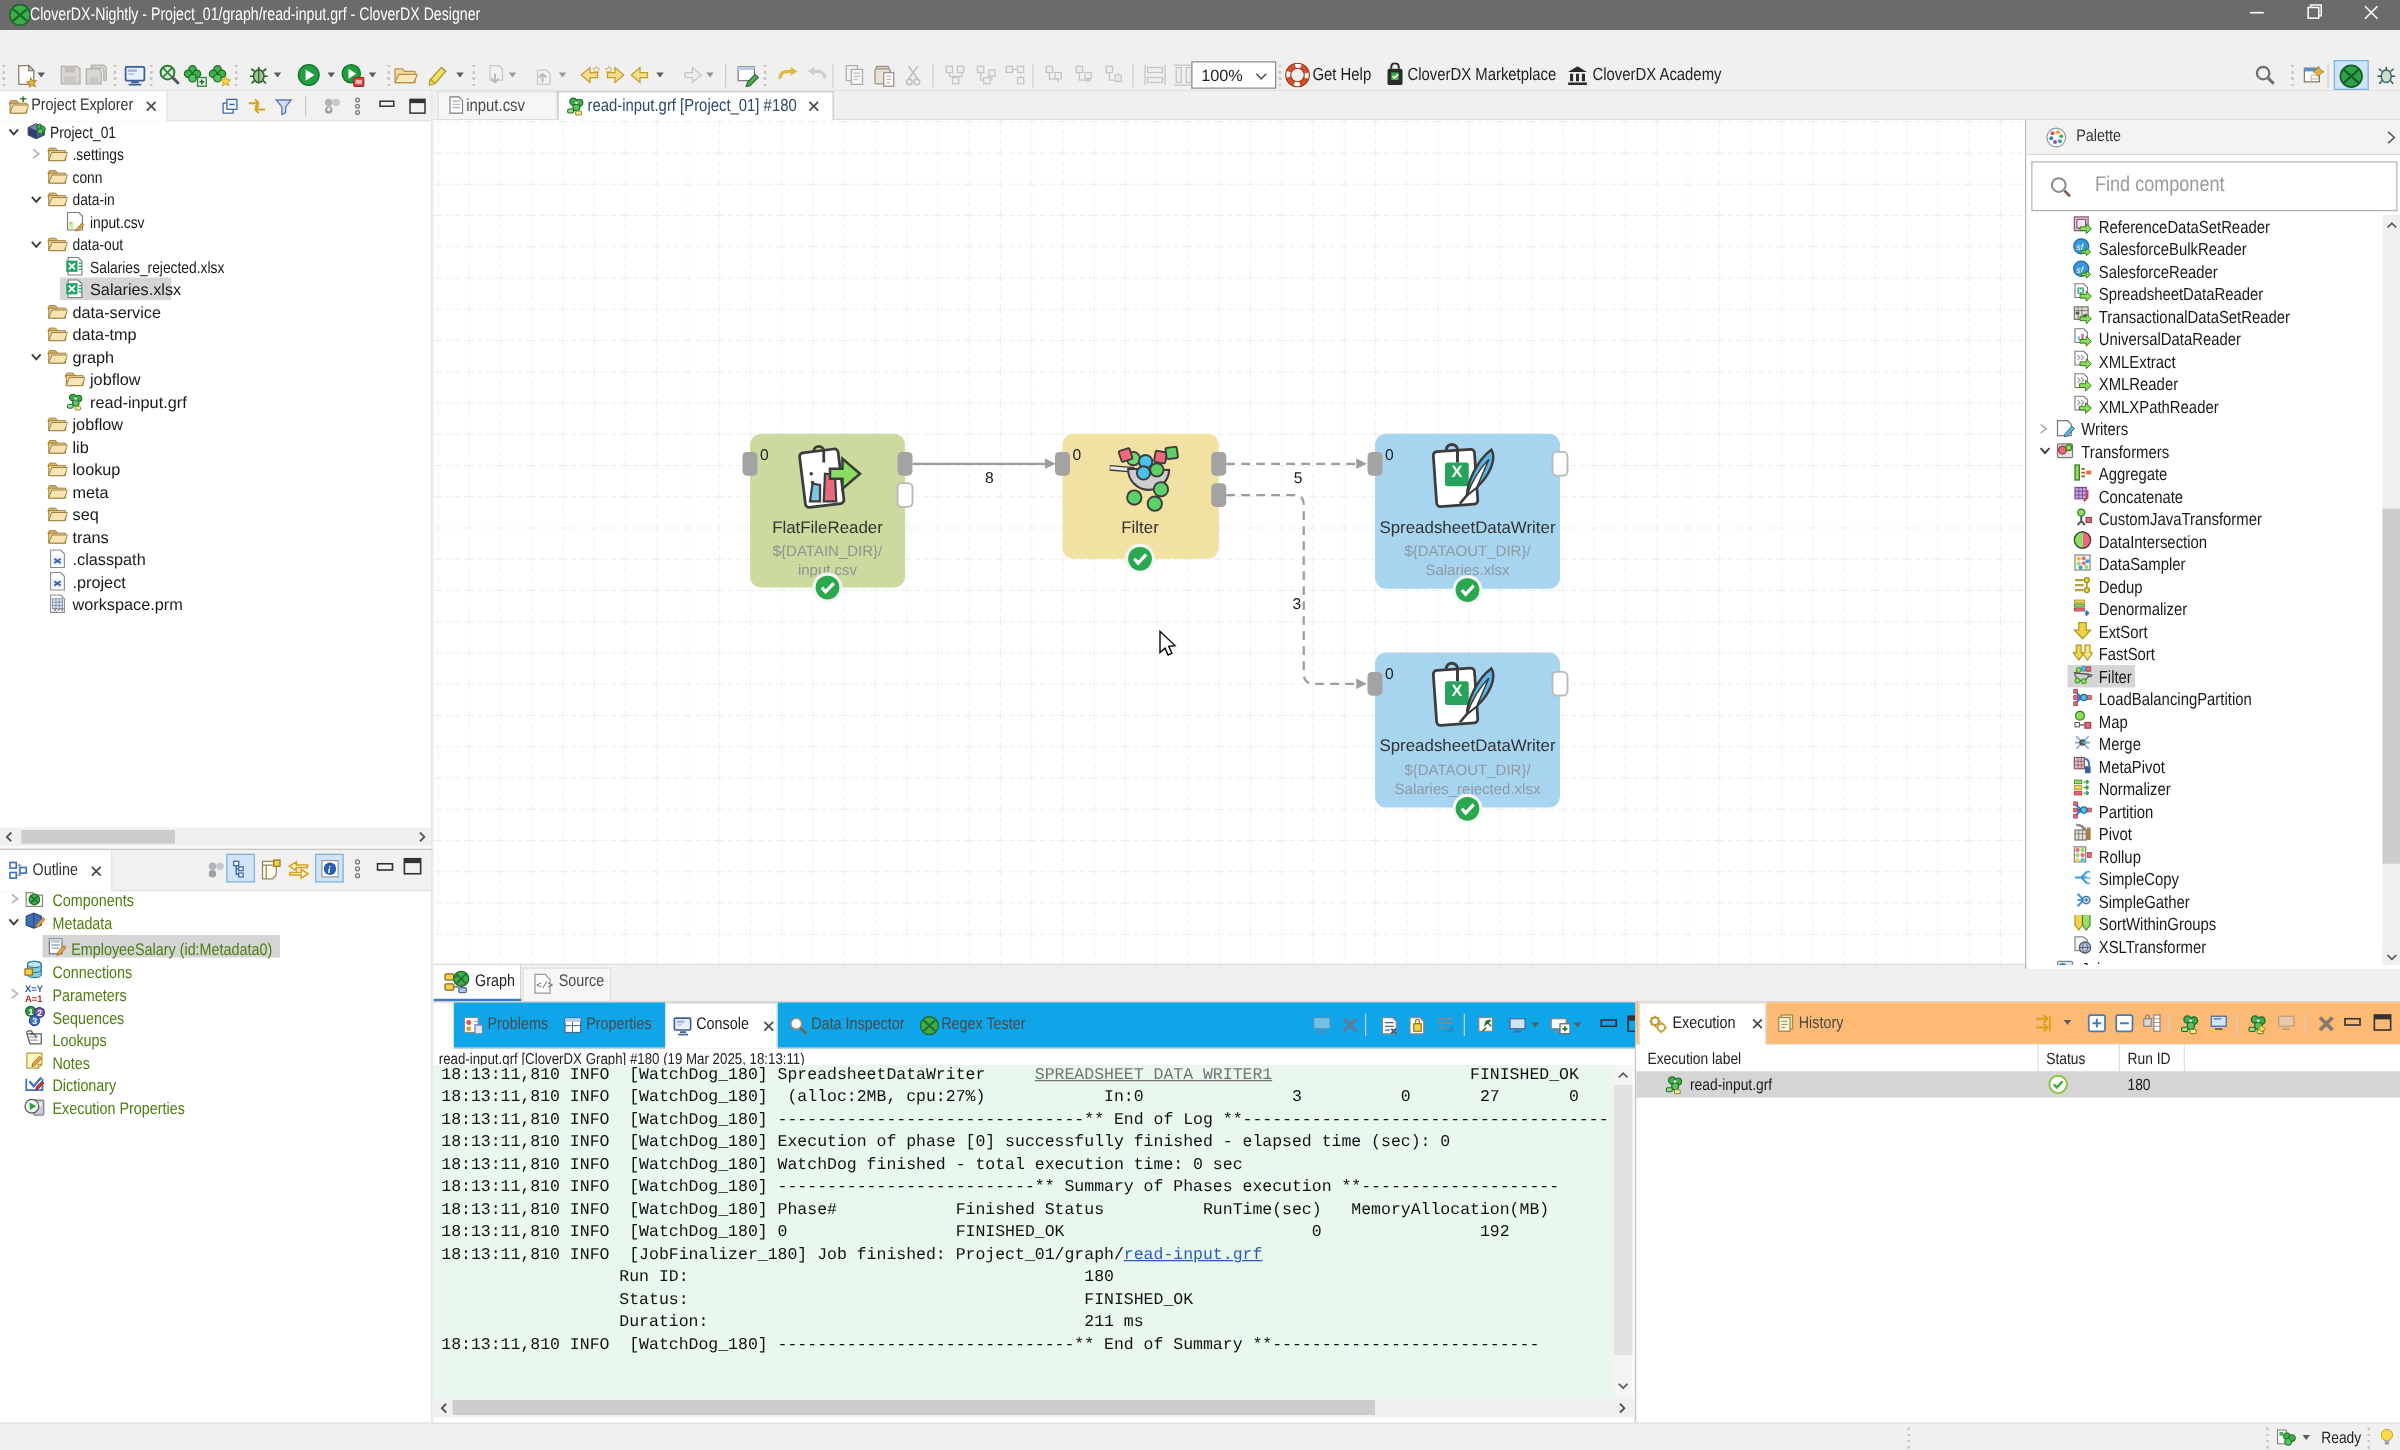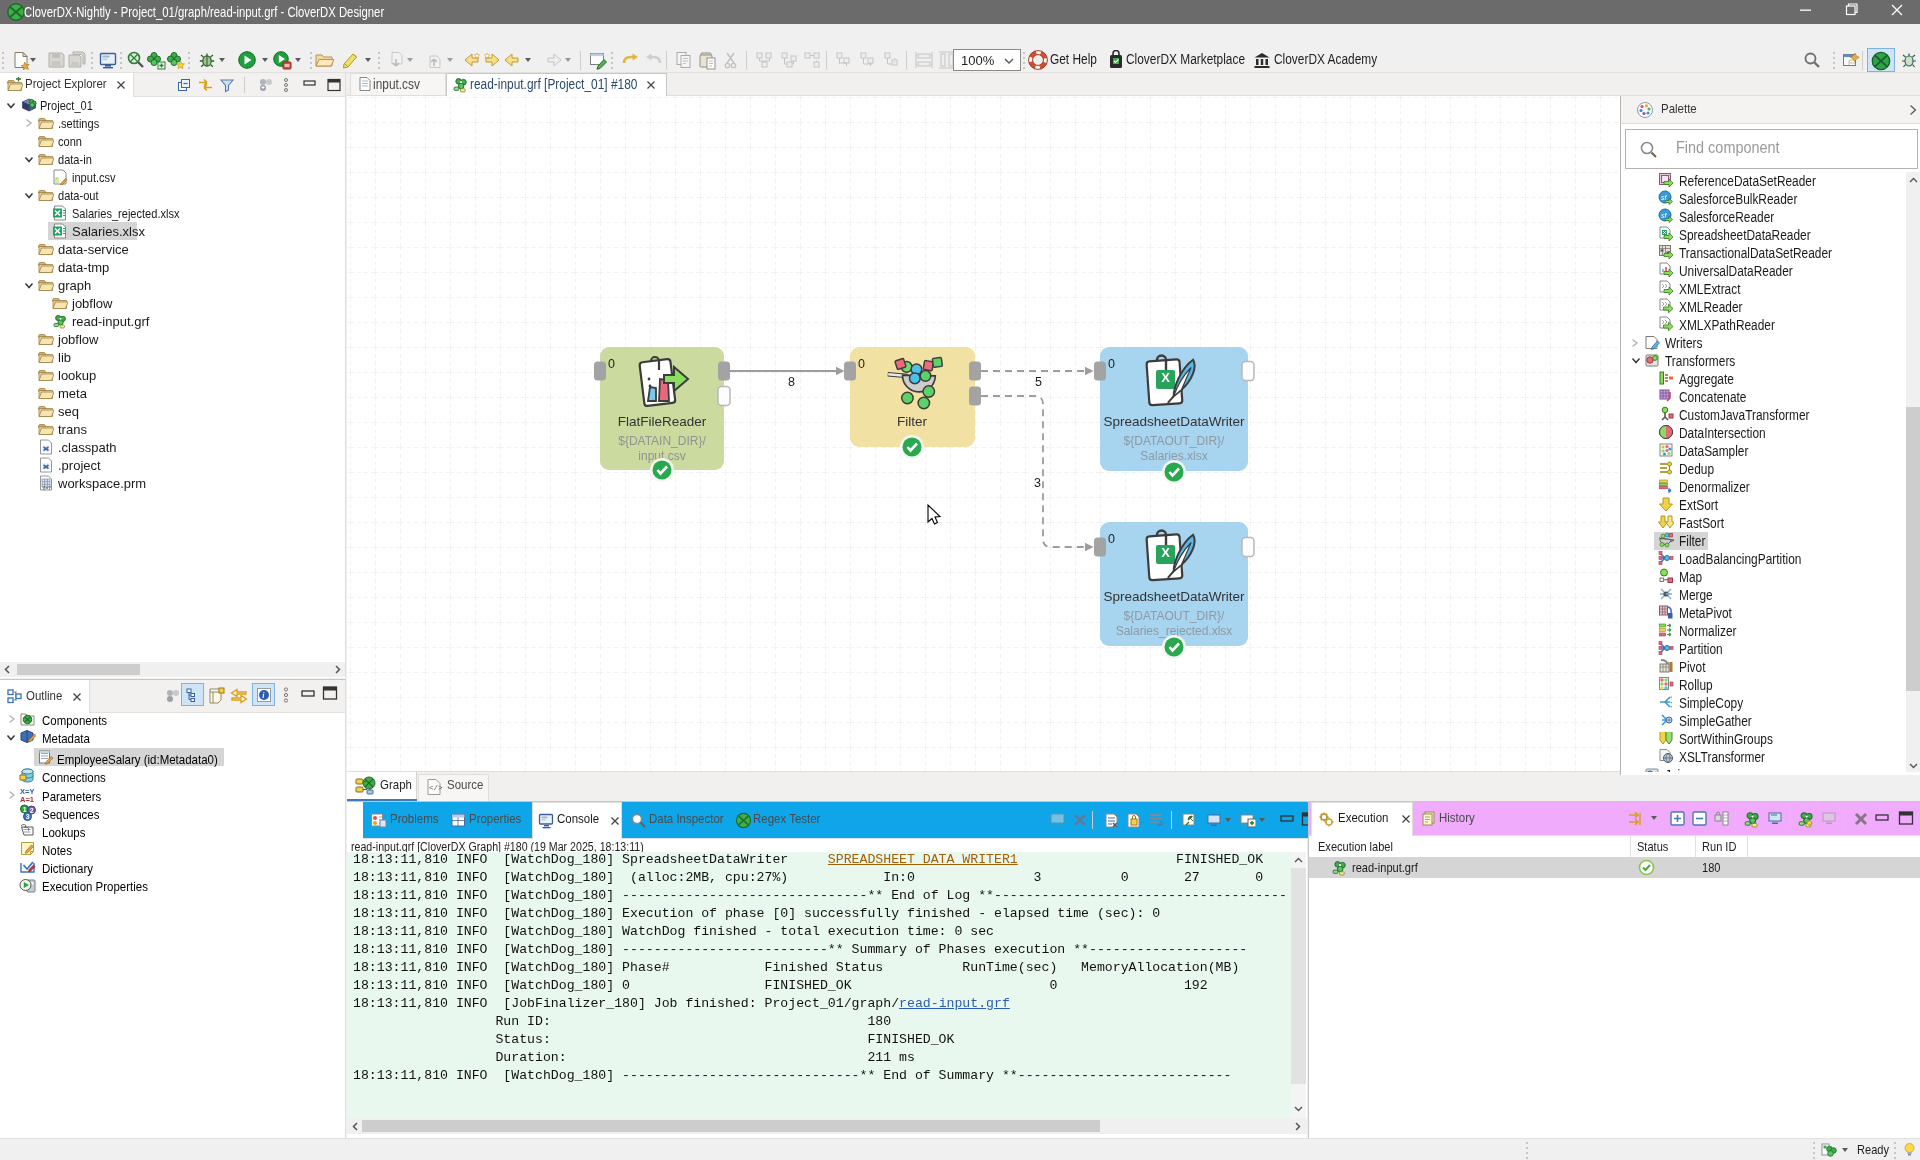--- a/index.html
+++ b/index.html
@@ -548,21 +548,21 @@
           <circle cx="5" cy="14.5" r="1.6" fill="none" stroke="#777"></circle>
         </svg>
       <svg class="abs" style="left:301px;top:10px" width="16" height="10" viewBox="0 0 16 10">
           <rect x="1" y="1" width="12" height="5" fill="none" stroke="#333" stroke-width="1.3"></rect>
         </svg>
       <svg class="abs" style="left:322px;top:5px" width="16" height="16" viewBox="0 0 16 16">
           <rect x="1.5" y="2" width="13" height="12" fill="none" stroke="#333" stroke-width="1.3"></rect>
           <rect x="1.5" y="2" width="13" height="3.5" fill="#333"></rect>
         </svg>
     </div>
-    <div style="position:absolute;left:0;top:29px;width:100%;height:300px;font-size:13.5px;color:#000000">
+    <div style="position:absolute;left:0;top:29px;width:100%;height:300px;font-size:13.5px;color:#4d7c0f">
       <svg class="abs" style="left:8px;top:5px" width="8" height="10" viewBox="0 0 8 10">
           <path d="M1.5 1.5 L6 5 L1.5 8.5" fill="none" stroke="#b4b4b4" stroke-width="1.4"></path>
         </svg>
       <svg class="abs" style="left:19px;top:1px" width="17" height="17" viewBox="0 0 17 17">
           <path d="M2 4 h5 l1.5 2 H15 v9 H2 Z" fill="#fdfdf4" stroke="#8a8a7a"></path>
           <circle cx="8.5" cy="9.5" r="4.2" fill="#3fae49" stroke="#1c6b2a"></circle>
           <path d="M5.8 6.8 L11.2 12.2 M11.2 6.8 L5.8 12.2" stroke="#1c6b2a" stroke-width="1.1"></path>
         </svg>
       <span class="abs sx" style="left:42px;top:4px">Components</span>
       <svg class="abs" style="left:6px;top:25px" width="10" height="8" viewBox="0 0 10 8">
@@ -1141,21 +1141,21 @@
       <svg class="abs" style="left:917px;top:13px" width="16" height="10" viewBox="0 0 16 10">
           <rect x="1" y="1" width="12" height="5" fill="none" stroke="#333" stroke-width="1.3"></rect>
         </svg>
       <svg class="abs" style="left:938px;top:9px" width="16" height="16" viewBox="0 0 16 16">
           <rect x="1.5" y="2" width="13" height="12" fill="none" stroke="#333" stroke-width="1.3"></rect>
           <rect x="1.5" y="2" width="13" height="3.5" fill="#333"></rect>
         </svg>
     </div>
     <div class="abs sx" style="left:4px;top:38px;font-size:12.5px;color:#222">read-input.grf [CloverDX Graph] #180 (19 Mar 2025, 18:13:11)</div>
     <div class="abs" style="left:0;top:50px;width:944px;height:266px;background:#e9f8ef">
-      <pre style="position:absolute;left:6px;top:-1px;font-family:'Liberation Mono',monospace;font-size:13.2px;line-height:18px;color:#111">18:13:11,810 INFO  [WatchDog_180] SpreadsheetDataWriter     <span style="color:#a16207;text-decoration:underline">SPREADSHEET DATA WRITER1</span>                    FINISHED_OK
+      <pre style="position:absolute;left:6px;top:-1px;font-family:'Liberation Mono',monospace;font-size:13.2px;line-height:18px;color:#111">18:13:11,810 INFO  [WatchDog_180] SpreadsheetDataWriter     <span style="color:#737373;text-decoration:underline">SPREADSHEET DATA WRITER1</span>                    FINISHED_OK
 18:13:11,810 INFO  [WatchDog_180]  (alloc:2MB, cpu:27%)            In:0               3          0       27       0
 18:13:11,810 INFO  [WatchDog_180] -------------------------------** End of Log **-------------------------------------
 18:13:11,810 INFO  [WatchDog_180] Execution of phase [0] successfully finished - elapsed time (sec): 0
 18:13:11,810 INFO  [WatchDog_180] WatchDog finished - total execution time: 0 sec
 18:13:11,810 INFO  [WatchDog_180] --------------------------** Summary of Phases execution **--------------------
 18:13:11,810 INFO  [WatchDog_180] Phase#            Finished Status          RunTime(sec)   MemoryAllocation(MB)
 18:13:11,810 INFO  [WatchDog_180] 0                 FINISHED_OK                         0                192
 18:13:11,810 INFO  [JobFinalizer_180] Job finished: Project_01/graph/<span style="color:#2a5db0;text-decoration:underline">read-input.grf</span>
                   Run ID:                                        180
                   Status:                                        FINISHED_OK
@@ -1175,21 +1175,21 @@
       <div class="abs" style="left:15px;top:2px;width:738px;height:12px;background:#cdcdcd"></div>
       <svg class="abs" style="left:4px;top:4px" width="9" height="9" viewBox="0 0 9 9">
           <path d="M6 1 L2.5 4.5 L6 8" fill="none" stroke="#555" stroke-width="1.5"></path>
         </svg>
       <svg class="abs" style="left:946px;top:4px" width="9" height="9" viewBox="0 0 9 9">
           <path d="M3 1 L6.5 4.5 L3 8" fill="none" stroke="#555" stroke-width="1.5"></path>
         </svg>
     </div>
   </div>
   <div id="execution">
-    <div class="abs" style="left:0;top:0;width:612px;height:34px;background:#f0abfc;border-bottom:1px solid #e3e1de">
+    <div class="abs" style="left:0;top:0;width:612px;height:34px;background:#fdba74;border-bottom:1px solid #e3e1de">
       <div class="abs" style="left:2px;top:0;width:102px;height:34px;background:#fff;border:1px solid #e0dedb;border-bottom:none"></div>
       <svg class="abs" style="left:8px;top:8px" width="18" height="18" viewBox="0 0 18 18">
           <circle cx="7" cy="7" r="3" fill="none" stroke="#b8952a" stroke-width="1.6"></circle>
           <path d="M7 2.5 V4 M7 10 v1.5 M2.5 7 H4 M10 7 h1.5 M3.8 3.8 L4.9 4.9 M9.1 9.1 l1.1 1.1 M10.2 3.8 L9.1 4.9 M4.9 9.1 L3.8 10.2" stroke="#b8952a" stroke-width="1.4"></path>
           <circle cx="12" cy="12" r="3" fill="none" stroke="#c8a53a" stroke-width="1.6"></circle>
           <path d="M12 7.5 V9 M12 15 v1.5 M7.5 12 H9 M15 12 h1.5" stroke="#c8a53a" stroke-width="1.4"></path>
         </svg>
       <div class="abs sx" style="left:29px;top:8px;font-size:13.5px;color:#1a1a1a">Execution</div>
       <svg class="abs" style="left:92px;top:12px" width="10" height="10" viewBox="0 0 10 10">
           <path d="M1.5 1.5 L8.5 8.5 M8.5 1.5 L1.5 8.5" stroke="#444" stroke-width="1.3"></path>

